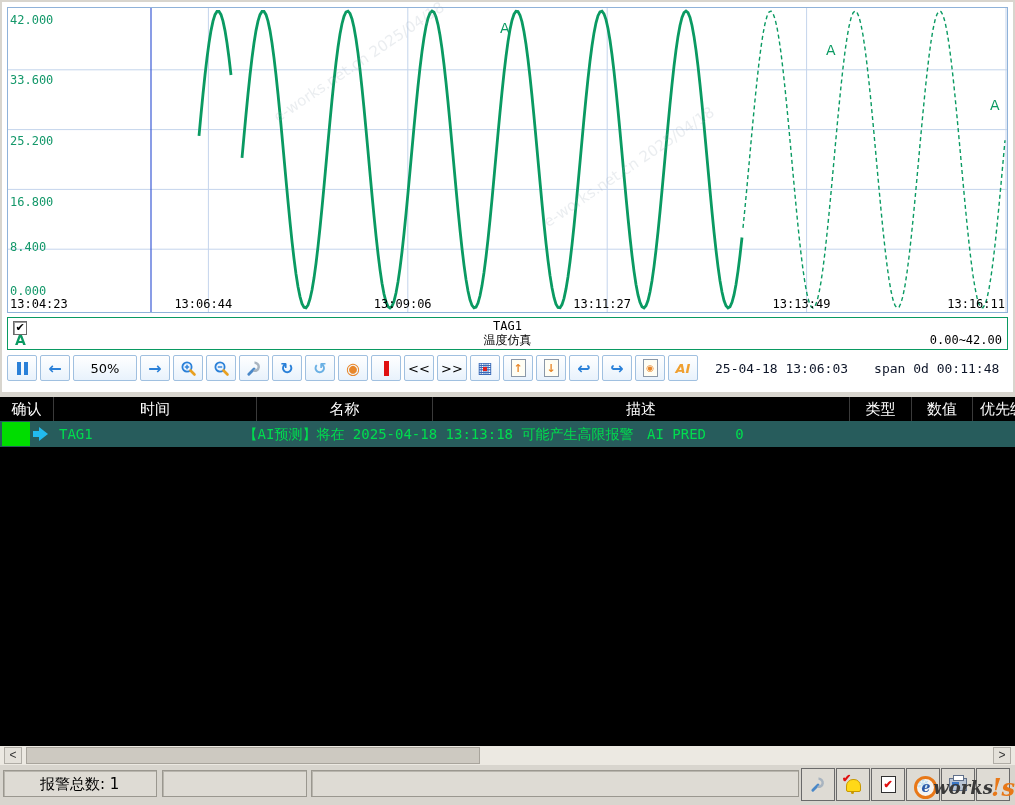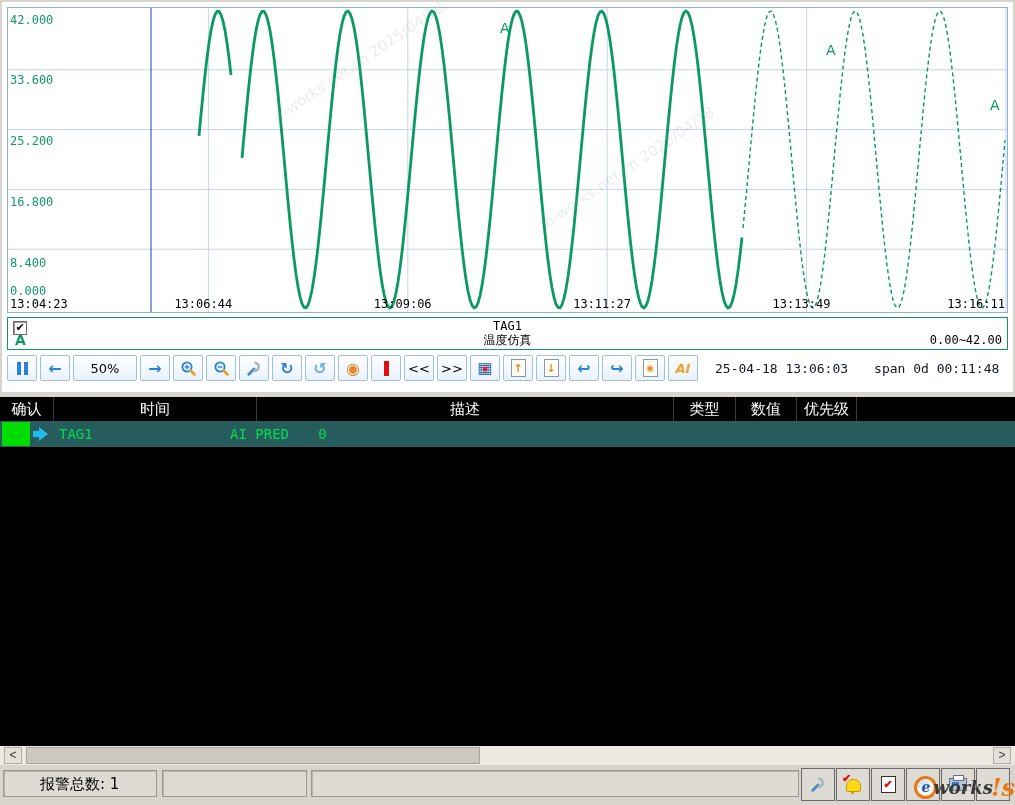--- a/index.html
+++ b/index.html
@@ -105,21 +105,21 @@
         <text x="492" y="25" fill="#0a9a62" font-size="14" font-family="DejaVu Sans, sans-serif">A</text>
         <text x="818" y="47" fill="#0a9a62" font-size="14" font-family="DejaVu Sans, sans-serif">A</text>
         <text x="982" y="102" fill="#0a9a62" font-size="14" font-family="DejaVu Sans, sans-serif">A</text>
       </svg>
     <div class="wm-diag" style="left:250px;top:45px;">e-works.net.cn 2025/04/18</div>
     <div class="wm-diag" style="left:520px;top:150px;">e-works.net.cn 2025/04/18</div>
   <div class="ylab" style="top: 5px;">42.000</div>
       <div class="ylab" style="top: 65px;">33.600</div>
       <div class="ylab" style="top: 126px;">25.200</div>
       <div class="ylab" style="top: 187px; text-align: right;">16.800</div>
-      <div class="ylab" style="top: 248px;">8.400</div>
+      <div class="ylab" style="top: 232px;">8.400</div>
       <div class="ylab" style="top: 276px;">0.000</div>
       <div class="xlab" style="left: 2px;">13:04:23</div>
       <div class="xlab" style="left: 166.4px;">13:06:44</div>
       <div class="xlab" style="left: 365.8px;">13:09:06</div>
       <div class="xlab" style="left: 565.2px;">13:11:27</div>
       <div class="xlab" style="left: 764.6px;">13:13:49</div>
       <div class="xlab" style="right: 2px;">13:16:11</div>
     </div>
   <div class="legend">
     <span class="chk">✔</span>
@@ -204,34 +204,36 @@
       </span>
     <span class="tb-text tb-datetime">25-04-18 13:06:03</span>
     <span class="tb-text tb-span">span 0d 00:11:48</span>
   </div>
 </div>
 
 <div class="alarm-table">
   <div class="alarm-header" id="alarm-header">
       <span style="width: 54px;">确认</span>
       <span style="width: 203px;">时间</span>
+      <span style="width: 176px;">名称</span>
       <span style="width: 417px;">描述</span>
       <span style="width: 62px;">类型</span>
       <span style="width: 61px;">数值</span>
       <span style="width: 60px;">优先级</span>
     </div>
   <div class="alarm-row" id="alarm-row">
       <span class="cell" style="width: 54px;"><span class="ack-cell">
         <span class="ack-box"></span>
         <span class="i-arrow">
             <span class="tail"></span>
             <span class="head"></span>
           </span>
       </span></span>
       <span class="cell" style="width: 176px; padding-left: 5px;">TAG1</span>
+      <span class="cell" style="width: 417px; text-align: center;">【AI预测】将在 2025-04-18 13:13:18 可能产生高限报警</span>
       <span class="cell" style="width: 62px;">AI PRED.</span>
       <span class="cell" style="width: 61px; text-align: center;">0</span>
       <span class="cell" style="width: 60px; text-align: center;"></span>
     </div>
 </div>
 
 <div class="hscroll">
   <button class="scroll-btn left">&lt;</button>
   <div class="scroll-thumb"></div>
   <button class="scroll-btn right">&gt;</button>

